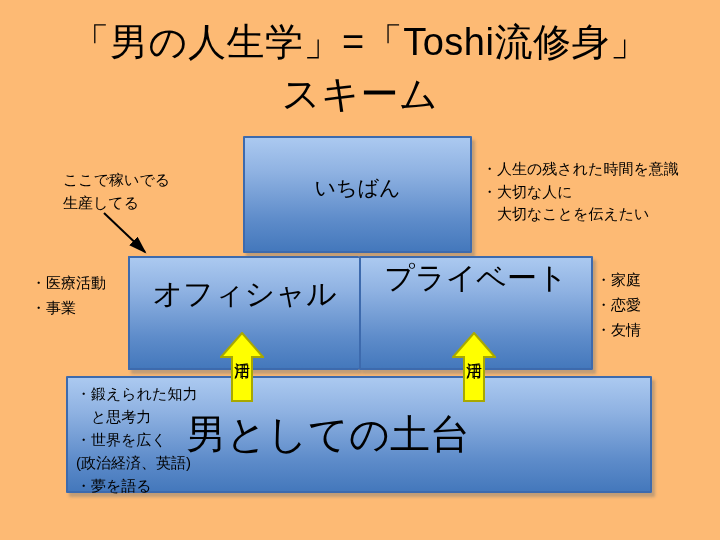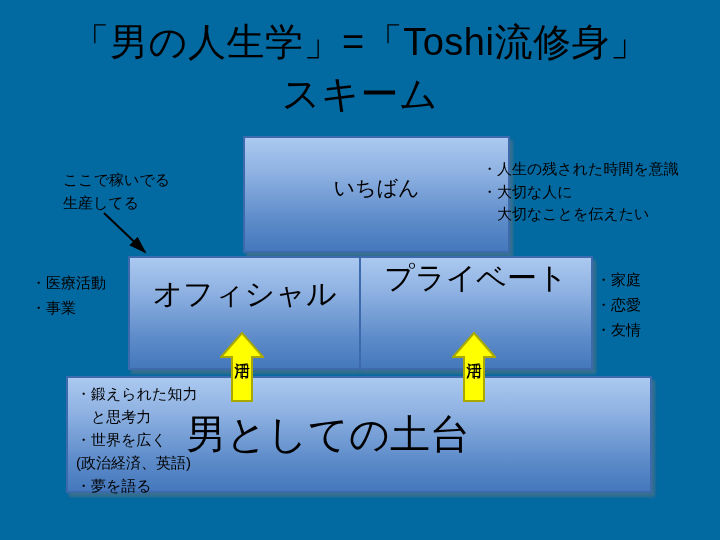--- a/index.html
+++ b/index.html
@@ -1,30 +1,30 @@
 <!DOCTYPE html>
 <html><head>
 <meta charset="utf-8">
 <style>
   html,body{margin:0;padding:0;background:#fff;}
   .slide{
-    position:relative;width:720px;height:540px;background:#0369a1;overflow:hidden;
+    position:relative;width:720px;height:540px;background:#fdba74;overflow:hidden;
     font-family:"Liberation Sans","DejaVu Sans",sans-serif;color:#000;
   }
   .title{
     position:absolute;top:16px;left:0;width:720px;text-align:center;
     font-size:38px;line-height:52px;letter-spacing:0.5px;
   }
   .bluebox{
     position:absolute;box-sizing:border-box;
     background:linear-gradient(180deg,#abc9f0 0%,#8fb2e2 30%,#5e8cca 72%,#4478bc 100%);
     border:2px solid #3d6aad;border-radius:1px;
     box-shadow:3px 4px 3px rgba(120,120,120,0.45);
   }
-  .box-top{left:243px;top:136px;width:267px;height:117px;
+  .box-top{left:243px;top:136px;width:229px;height:117px;
     display:flex;flex-direction:column;align-items:center;justify-content:center;padding-bottom:14px;}
   .box-top .sub{font-size:21px;line-height:28px;}
   .box-top .main{font-size:29px;line-height:36px;}
   .box-official{left:128px;top:256px;width:231px;height:114px;border-right:none;
     display:flex;align-items:center;justify-content:center;padding-bottom:37px;font-size:30px;}
   .box-private{left:359px;top:256px;width:234px;height:114px;
     display:flex;align-items:flex-start;justify-content:center;padding-bottom:20px;font-size:30px;}
   .box-foundation{left:66px;top:376px;width:586px;height:117px;}
   .foundation-label{
     position:absolute;left:60px;top:0;width:400px;height:100%;

